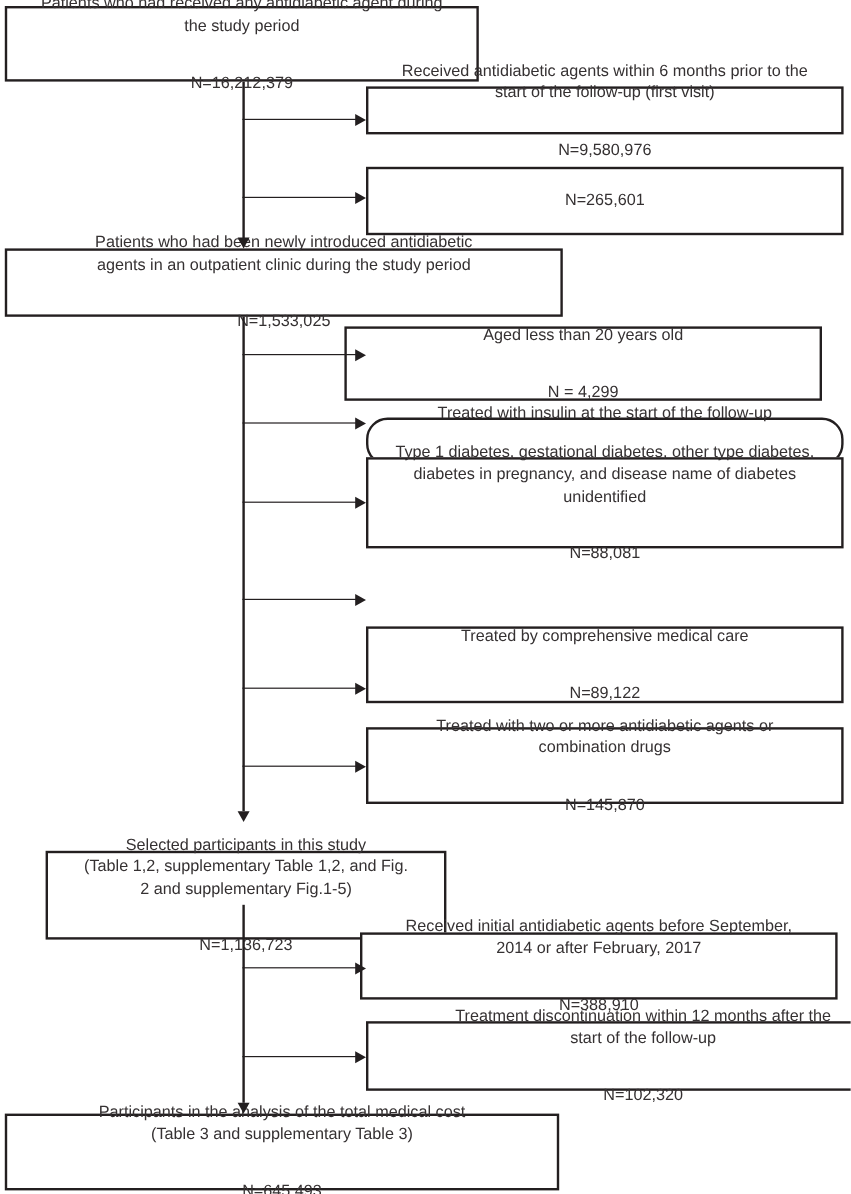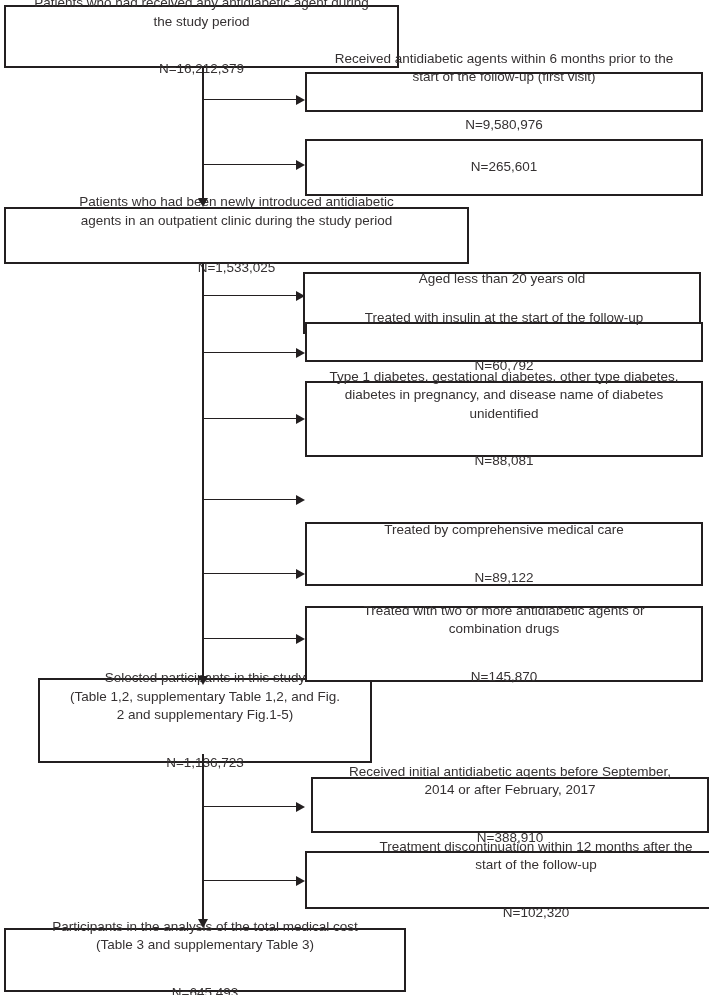--- a/index.html
+++ b/index.html
@@ -64,73 +64,73 @@
 the study period</div>
     <div class="n">N=16,212,379</div>
   </div>
 
   <div class="box" style="left:4px; top:207px; width:465px; height:57px;">
     <div class="label">Patients who had been newly introduced antidiabetic
 agents in an outpatient clinic during the study period</div>
     <div class="n">N=1,533,025</div>
   </div>
 
-  <div class="box" style="left:38px; top:678px; width:334px; height:85px;">
+  <div class="box" style="left:38px; top:709px; width:334px; height:74px;">
     <div class="label">Selected participants in this study
 (Table 1,2, supplementary Table 1,2, and Fig.
 2 and supplementary Fig.1-5)</div>
     <div class="n">N=1,136,723</div>
   </div>
 
-  <div class="box" style="left:4px; top:928px; width:402px; height:64px;">
+  <div class="box" style="left:4px; top:928px; width:462px; height:64px;">
     <div class="label">Participants in the analysis of the total medical cost
 (Table 3 and supplementary Table 3)</div>
     <div class="n">N=645,493</div>
   </div>
 
   <div class="box" style="left:305px; top:72px; width:398px; height:40px;">
     <div class="label">Received antidiabetic agents within 6 months prior to the
 start of the follow-up (first visit)</div>
     <div class="n">N=9,580,976</div>
   </div>
 
   <div class="box" style="left:305px; top:139px; width:398px; height:57px;">
     <div class="n">N=265,601</div>
   </div>
 
-  <div class="box" style="left:303px; top:272px; width:398px; height:62px;">
+  <div class="box" style="left:287px; top:272px; width:398px; height:62px;">
     <div class="label">Aged less than 20 years old</div>
     <div class="n">N = 4,299</div>
   </div>
 
-  <div class="box" style="left:305px; top:322px; width:398px; height:40px;">
+  <div class="box" style="left:305px; top:348px; width:398px; height:40px;border-radius:18px;">
     <div class="label">Treated with insulin at the start of the follow-up</div>
     <div class="n">N=60,792</div>
   </div>
 
   <div class="box" style="left:305px; top:381px; width:398px; height:76px;">
     <div class="label">Type 1 diabetes, gestational diabetes, other type diabetes,
 diabetes in pregnancy, and disease name of diabetes
 unidentified</div>
     <div class="n">N=88,081</div>
   </div>
 
 
   <div class="box" style="left:305px; top:522px; width:398px; height:64px;">
     <div class="label">Treated by comprehensive medical care</div>
     <div class="n">N=89,122</div>
   </div>
 
-  <div class="box" style="left:305px; top:606px; width:398px; height:76px;">
+  <div class="box" style="left:305px; top:606px; width:398px; height:64px;">
     <div class="label">Treated with two or more antidiabetic agents or
 combination drugs</div>
     <div class="n">N=145,870</div>
   </div>
 
-  <div class="box" style="left:311px; top:777px; width:398px; height:56px;">
+  <div class="box" style="left:300px; top:777px; width:398px; height:56px;">
     <div class="label">Received initial antidiabetic agents before September,
 2014 or after February, 2017</div>
     <div class="n">N=388,910</div>
   </div>
 
   <div class="box" style="left:305px; top:851px; width:462px; height:58px;">
     <div class="label">Treatment discontinuation within 12 months after the
 start of the follow-up</div>
     <div class="n">N=102,320</div>
   </div>

